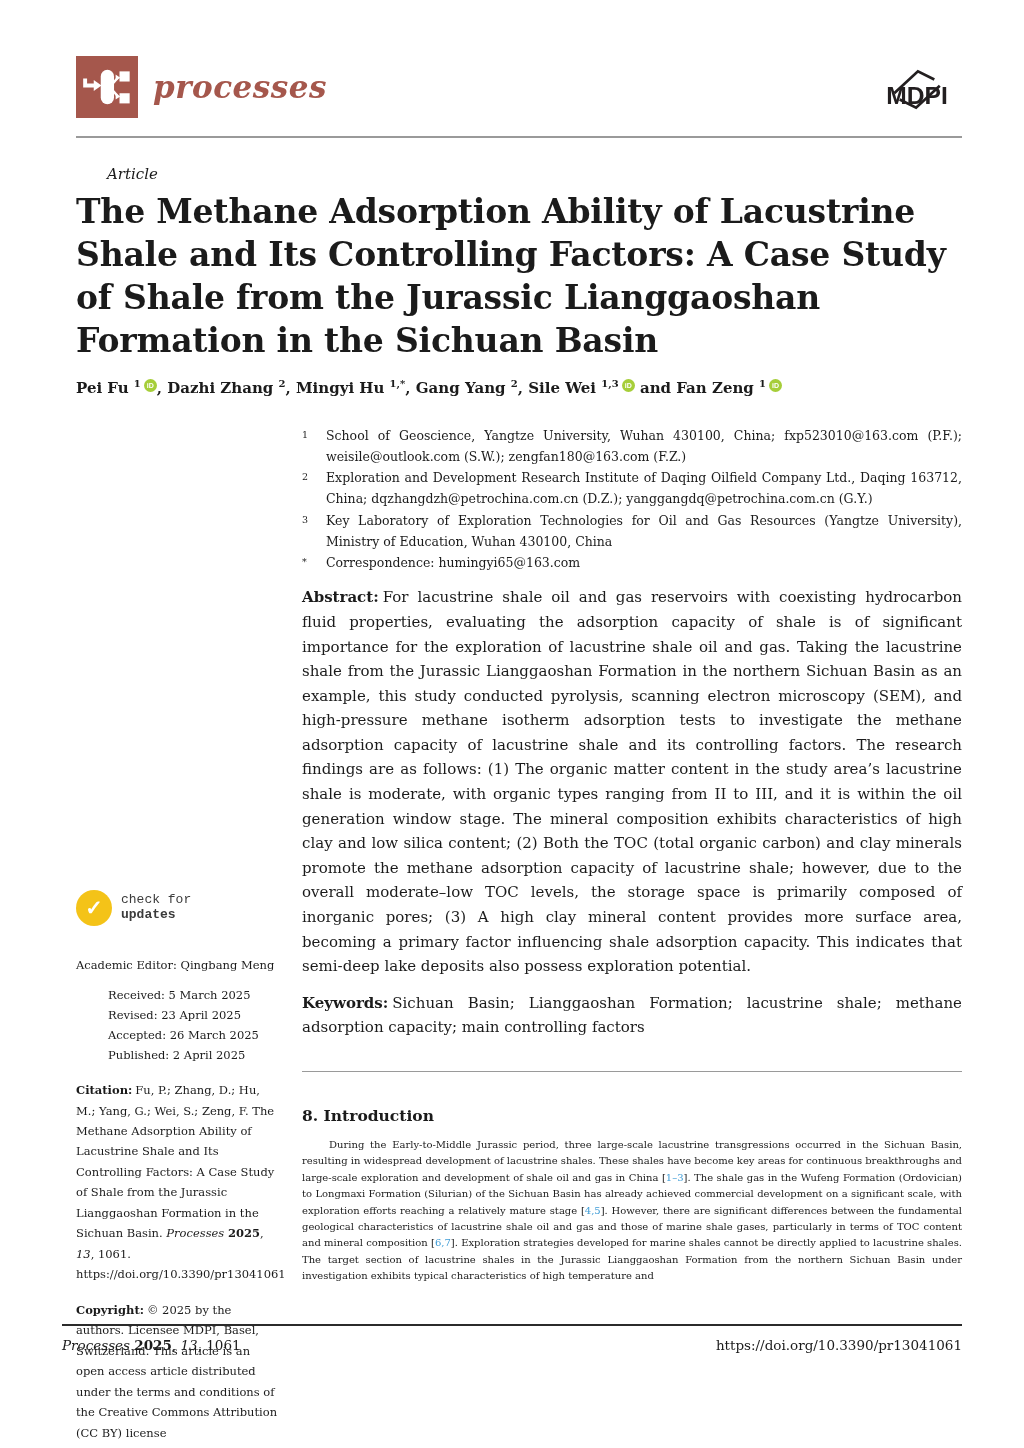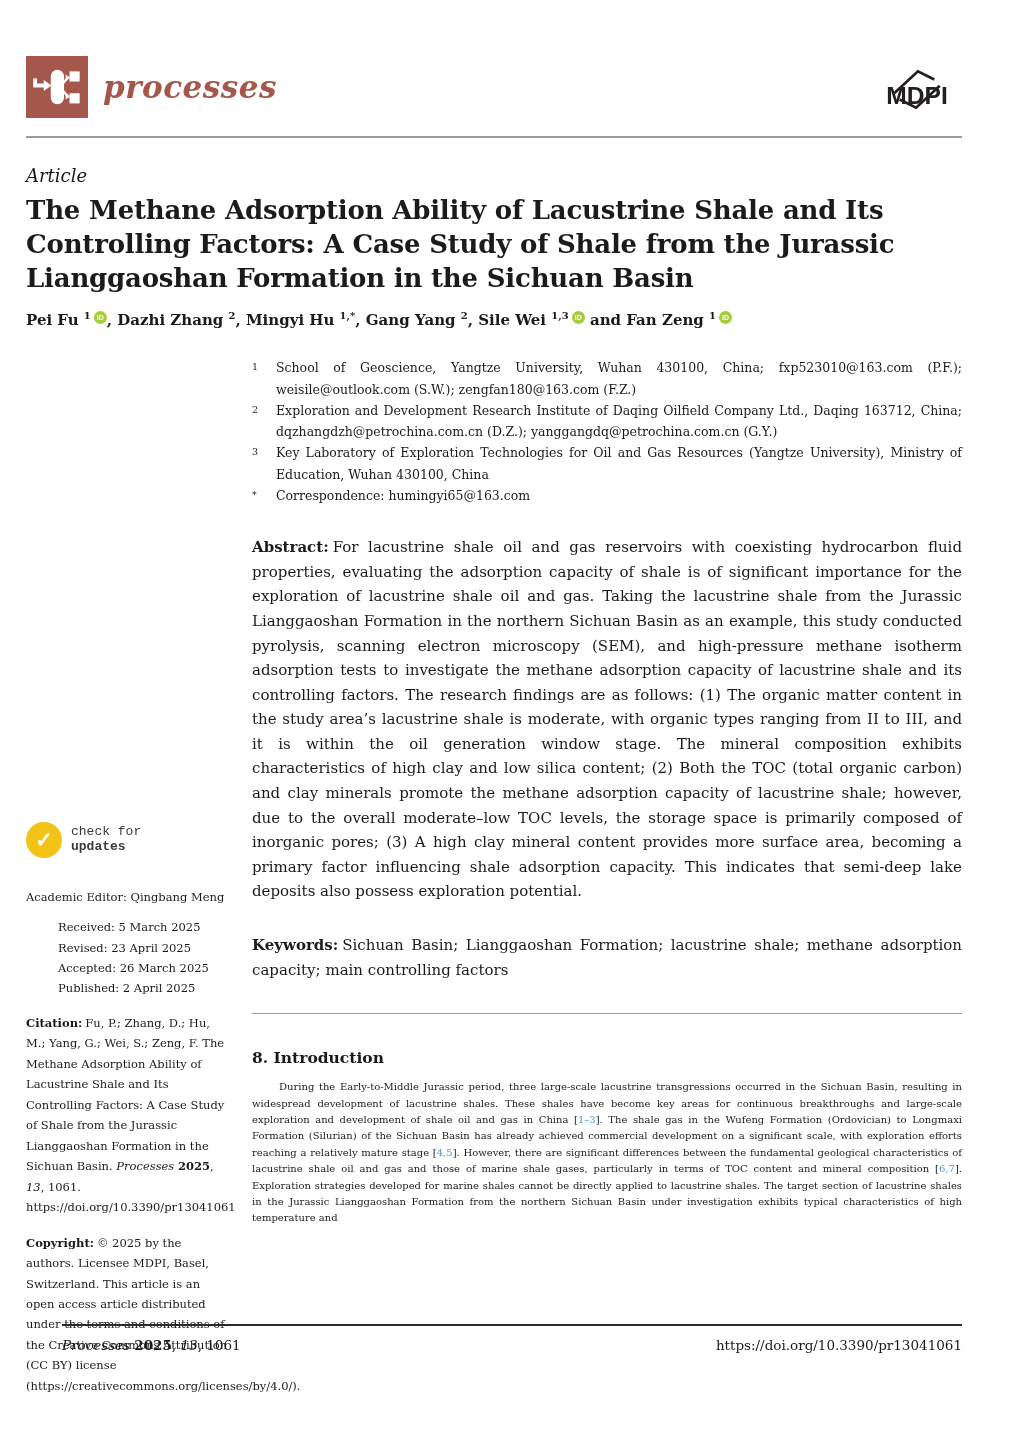--- a/index.html
+++ b/index.html
@@ -5,32 +5,32 @@
   html, body { margin: 0; padding: 0; background: #ffffff; }
   .page {
     position: relative;
     width: 1024px;
     height: 1448px;
     background: #ffffff;
     color: #1b1b1b;
     font-family: "DejaVu Serif", "Liberation Serif", serif;
     overflow: hidden;
     box-sizing: border-box;
-    padding: 56px 62px 0 26px;
+    padding: 56px 62px 0 76px;
   }
   
   .header { display: flex; justify-content: space-between; align-items: flex-start; }
   .brand { display: flex; align-items: center; gap: 15px; }
   .brand-box { width: 62px; height: 62px; background: #a5574c; display: flex; align-items: center; justify-content: center; }
   .brand-name { font-size: 31px; font-style: italic; font-weight: 700; color: #a5574c; letter-spacing: 0.5px; }
   .mdpi-logo { margin-top: 6px; margin-right: 4px; }
   .header-rule { margin-top: 15px; border-bottom: 2px solid #9a9a9a; }
   
-  .article-type { margin-top: 27px; font-size: 18px; font-style: italic; }
-  .title { margin: 8px 0 0 0; font-size: 26px; line-height: 1.3; font-weight: 700; letter-spacing: -0.2px; max-width: 880px; }
+  .article-type { margin-top: 27px; font-size: 15px; font-style: italic; margin-left: 31px; }
+  .title { margin: 8px 0 0 0; font-size: 33px; line-height: 1.3; font-weight: 700; letter-spacing: -0.2px; max-width: 880px; }
   .authors { margin-top: 15px; font-size: 15px; font-weight: 700; }
   .authors sup { font-size: 10px; font-weight: 700; }
   .orcid {
     display: inline-block; width: 13px; height: 13px; border-radius: 50%;
     background: #a6ce39; color: #ffffff; font-family: "Liberation Sans", sans-serif;
     font-size: 7px; font-weight: 700; text-align: center; line-height: 13px;
     vertical-align: 5px; margin-left: 3px; cursor: pointer;
   }
   
   .columns { display: flex; margin-top: 28px; }
@@ -49,21 +49,21 @@
   .side-editor { margin-top: 32px; }
   .side-dates { margin-top: 13px; }
   .side-line { line-height: 1.75; margin-left: 32px; }
   .side-par { margin: 15px 0 0 0; line-height: 1.78; }
   .side-par b { margin-right: 3px; }
   
   .affiliations { font-size: 12.5px; line-height: 1.7; }
   .aff-row { display: flex; }
   .aff-marker { width: 24px; flex-shrink: 0; font-size: 9.5px; padding-top: 2px; }
   .aff-text { flex: 1; text-align: justify; }
-  .abstract, .keywords { margin: 29px 0 0 0; font-size: 15px; line-height: 1.64; text-align: justify; }
+  .abstract, .keywords { margin: 12px 0 0 0; font-size: 15px; line-height: 1.64; text-align: justify; }
   .lbl { margin-right: 4px; }
   .kw-rule { margin-top: 31px; border-bottom: 1.5px solid #9a9a9a; }
   .sec-heading { margin: 34px 0 0 0; font-size: 15.5px; font-weight: 700; }
   .body-par { margin: 12px 0 0 0; font-size: 10px; line-height: 1.64; text-align: justify; text-indent: 27px; }
   .cite { color: #3f9cd6; cursor: pointer; }
   
   .footer {
     position: absolute; left: 62px; right: 62px; top: 1324px;
     border-top: 2px solid #2b2b2b; padding-top: 11px;
     display: flex; justify-content: space-between; font-size: 13.5px;

